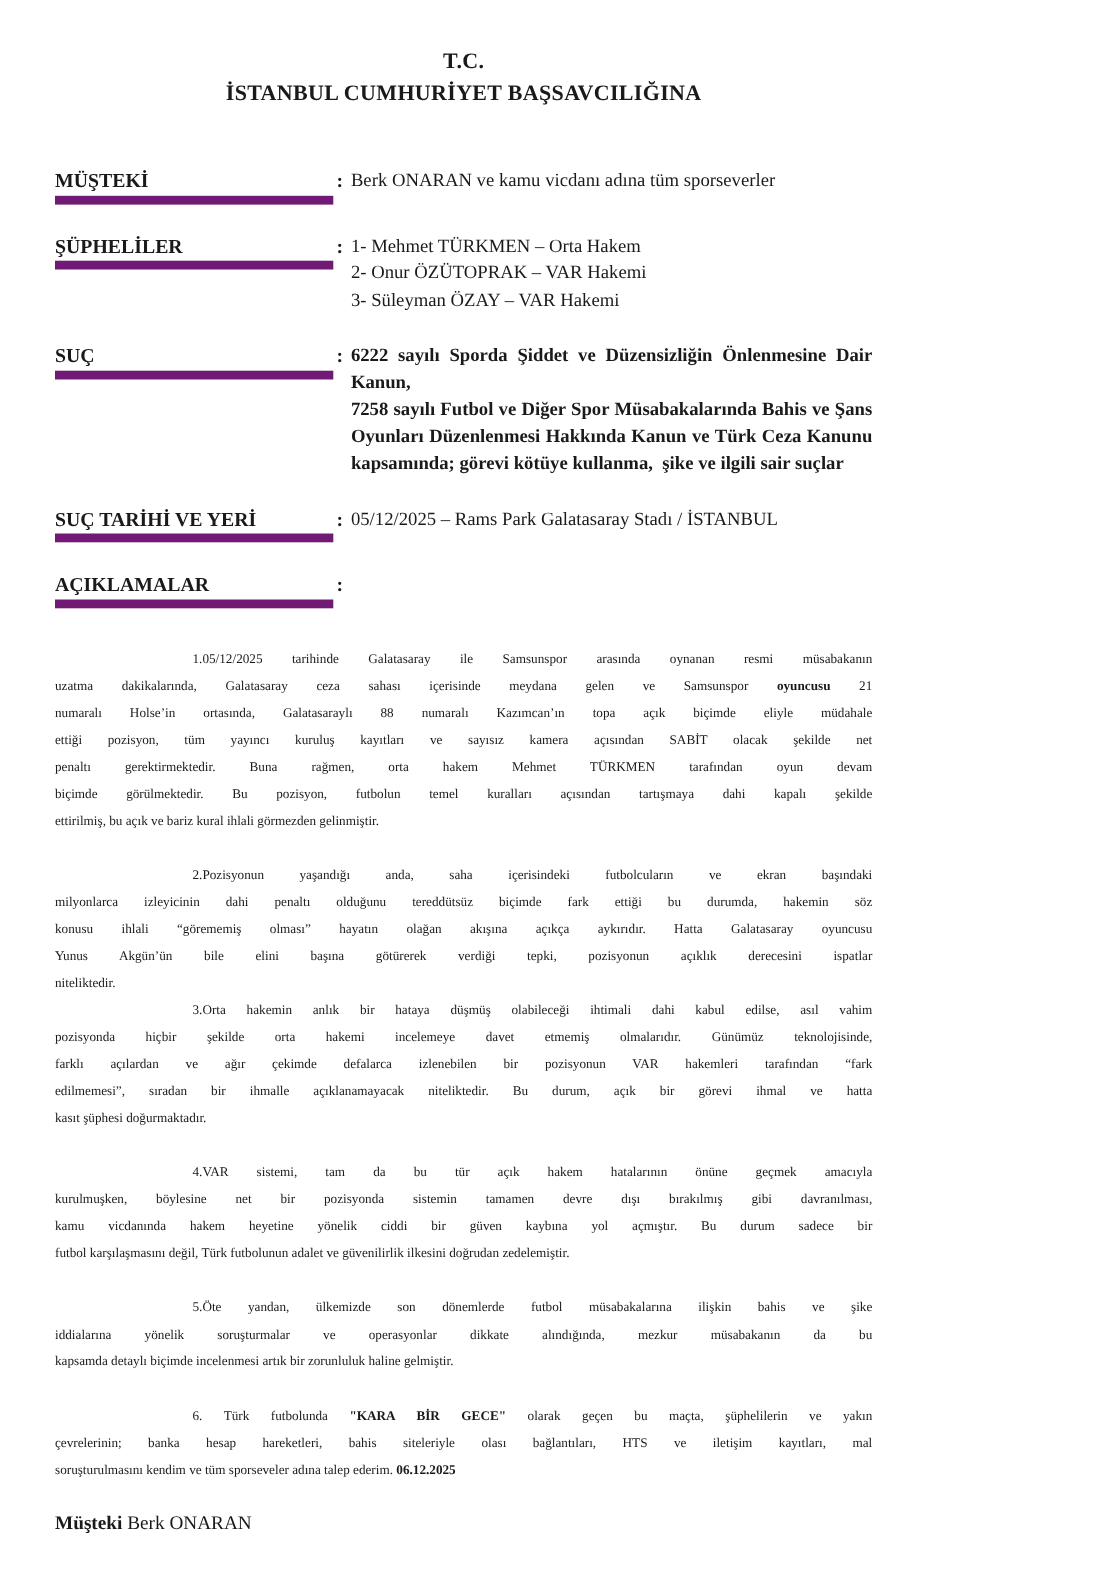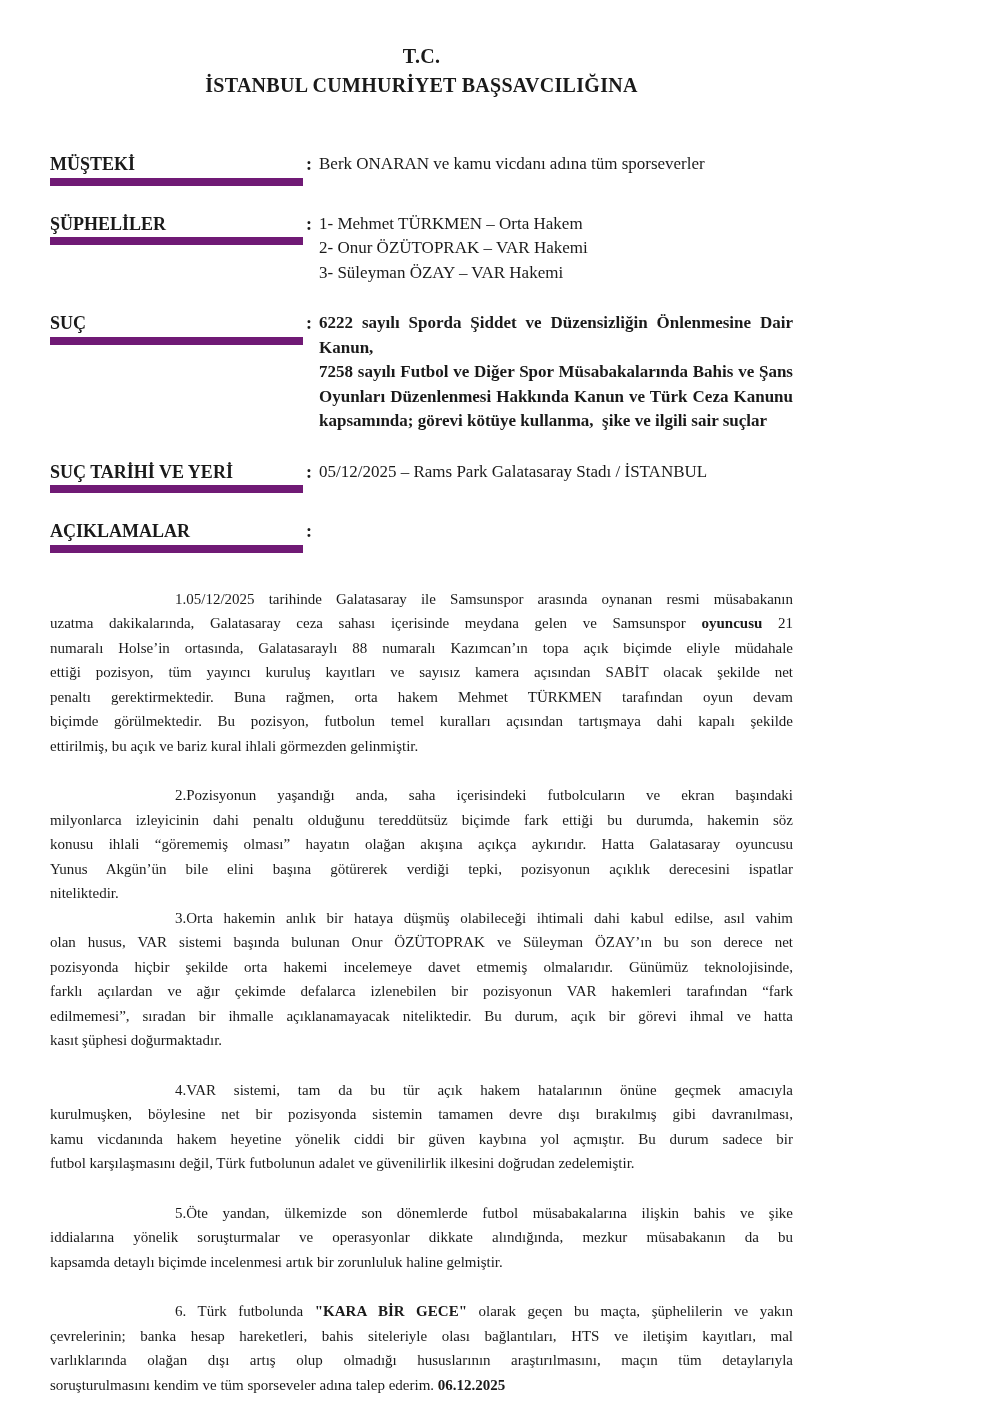--- a/index.html
+++ b/index.html
@@ -45,21 +45,21 @@
     line-height: 24.5px;
     padding: 0 7px 0 3px;
   }
   .field-value { flex: 1; }
   .field-value.bold { font-weight: 700; }
   .field-line.jl {
     text-align: justify;
     text-align-last: justify;
     -moz-text-align-last: justify;
   }
-  .paragraphs { margin-top: 34px; font-size: 15px; }
+  .paragraphs { margin-top: 34px; font-size: 12px; }
   .para.gap { margin-top: 25px; }
   .pline {
     line-height: 24.5px;
     text-align: justify;
     text-align-last: justify;
     -moz-text-align-last: justify;
   }
   .pline.first { text-indent: 125px; }
   .pline.plast { text-align-last: left; -moz-text-align-last: left; }
   .b { font-weight: 700; }
@@ -133,40 +133,38 @@
       </div>
       <div class="para gap">
         <div class="pline first"><span>2.Pozisyonun yaşandığı anda, saha içerisindeki futbolcuların ve ekran başındaki</span></div>
         <div class="pline"><span>milyonlarca izleyicinin dahi penaltı olduğunu tereddütsüz biçimde fark ettiği bu durumda, hakemin söz</span></div>
         <div class="pline"><span>konusu ihlali “görememiş olması” hayatın olağan akışına açıkça aykırıdır. Hatta Galatasaray oyuncusu</span></div>
         <div class="pline"><span>Yunus Akgün’ün bile elini başına götürerek verdiği tepki, pozisyonun açıklık derecesini ispatlar</span></div>
         <div class="pline plast"><span>niteliktedir.</span></div>
       </div>
       <div class="para">
         <div class="pline first"><span>3.Orta hakemin anlık bir hataya düşmüş olabileceği ihtimali dahi kabul edilse, asıl vahim</span></div>
-        <div class="pline"><span>olan husus, VAR sistemi başında bulunan Onur ÖZÜTOPRAK ve Süleyman ÖZAY’ın bu son derece net</span></div>
         <div class="pline"><span>pozisyonda hiçbir şekilde orta hakemi  incelemeye davet etmemiş olmalarıdır. Günümüz teknolojisinde,</span></div>
         <div class="pline"><span>farklı açılardan ve ağır çekimde defalarca izlenebilen bir pozisyonun VAR hakemleri tarafından “fark</span></div>
         <div class="pline"><span>edilmemesi”, sıradan bir ihmalle açıklanamayacak niteliktedir. Bu durum, açık bir görevi ihmal ve hatta</span></div>
         <div class="pline plast"><span>kasıt şüphesi doğurmaktadır.</span></div>
       </div>
       <div class="para gap">
         <div class="pline first"><span>4.VAR sistemi, tam da bu tür açık hakem hatalarının önüne geçmek amacıyla</span></div>
         <div class="pline"><span>kurulmuşken, böylesine net bir pozisyonda sistemin tamamen devre dışı bırakılmış gibi davranılması,</span></div>
         <div class="pline"><span>kamu vicdanında hakem heyetine yönelik ciddi bir güven kaybına yol açmıştır. Bu durum sadece bir</span></div>
         <div class="pline plast"><span>futbol karşılaşmasını değil, Türk futbolunun adalet ve güvenilirlik ilkesini doğrudan zedelemiştir.</span></div>
       </div>
       <div class="para gap">
         <div class="pline first"><span>5.Öte yandan, ülkemizde son dönemlerde futbol müsabakalarına ilişkin bahis ve şike</span></div>
         <div class="pline"><span>iddialarına yönelik soruşturmalar ve operasyonlar dikkate alındığında, mezkur müsabakanın da bu</span></div>
         <div class="pline plast"><span>kapsamda detaylı biçimde incelenmesi artık bir zorunluluk haline gelmiştir.</span></div>
       </div>
       <div class="para gap">
         <div class="pline first"><span>6. Türk futbolunda </span><span class="b">"KARA BİR GECE"</span><span> olarak geçen bu maçta, şüphelilerin ve yakın</span></div>
         <div class="pline"><span>çevrelerinin; banka hesap hareketleri, bahis siteleriyle olası bağlantıları, HTS ve iletişim kayıtları, mal</span></div>
-        <div class="pline"><span>varlıklarında olağan dışı artış olup olmadığı hususlarının araştırılmasını, maçın tüm detaylarıyla</span></div>
         <div class="pline plast"><span>soruşturulmasını kendim ve tüm sporseveler adına talep ederim. </span><span class="b">06.12.2025</span></div>
       </div>
     </div>
 
   <div class="signature"><span class="b">Müşteki</span><span> Berk ONARAN</span></div>
 
 </div>
 
 </body></html>

